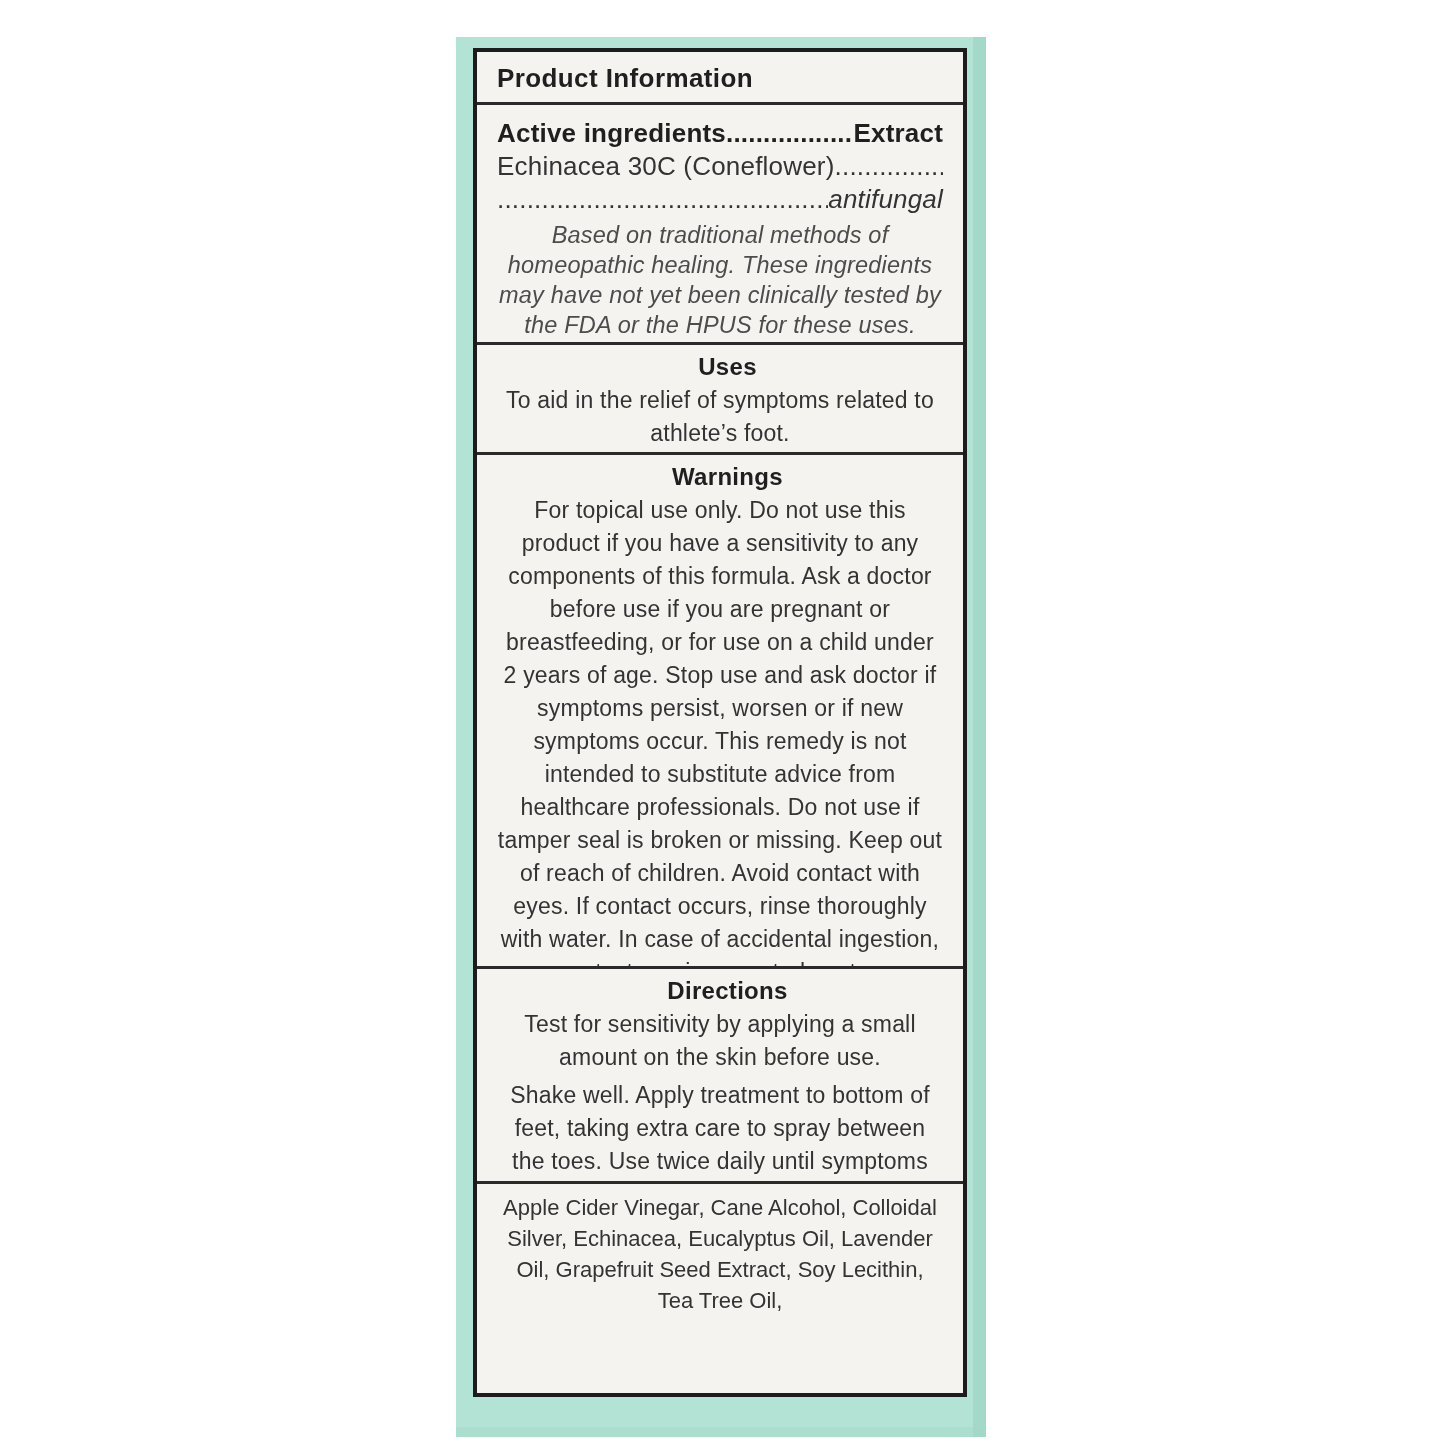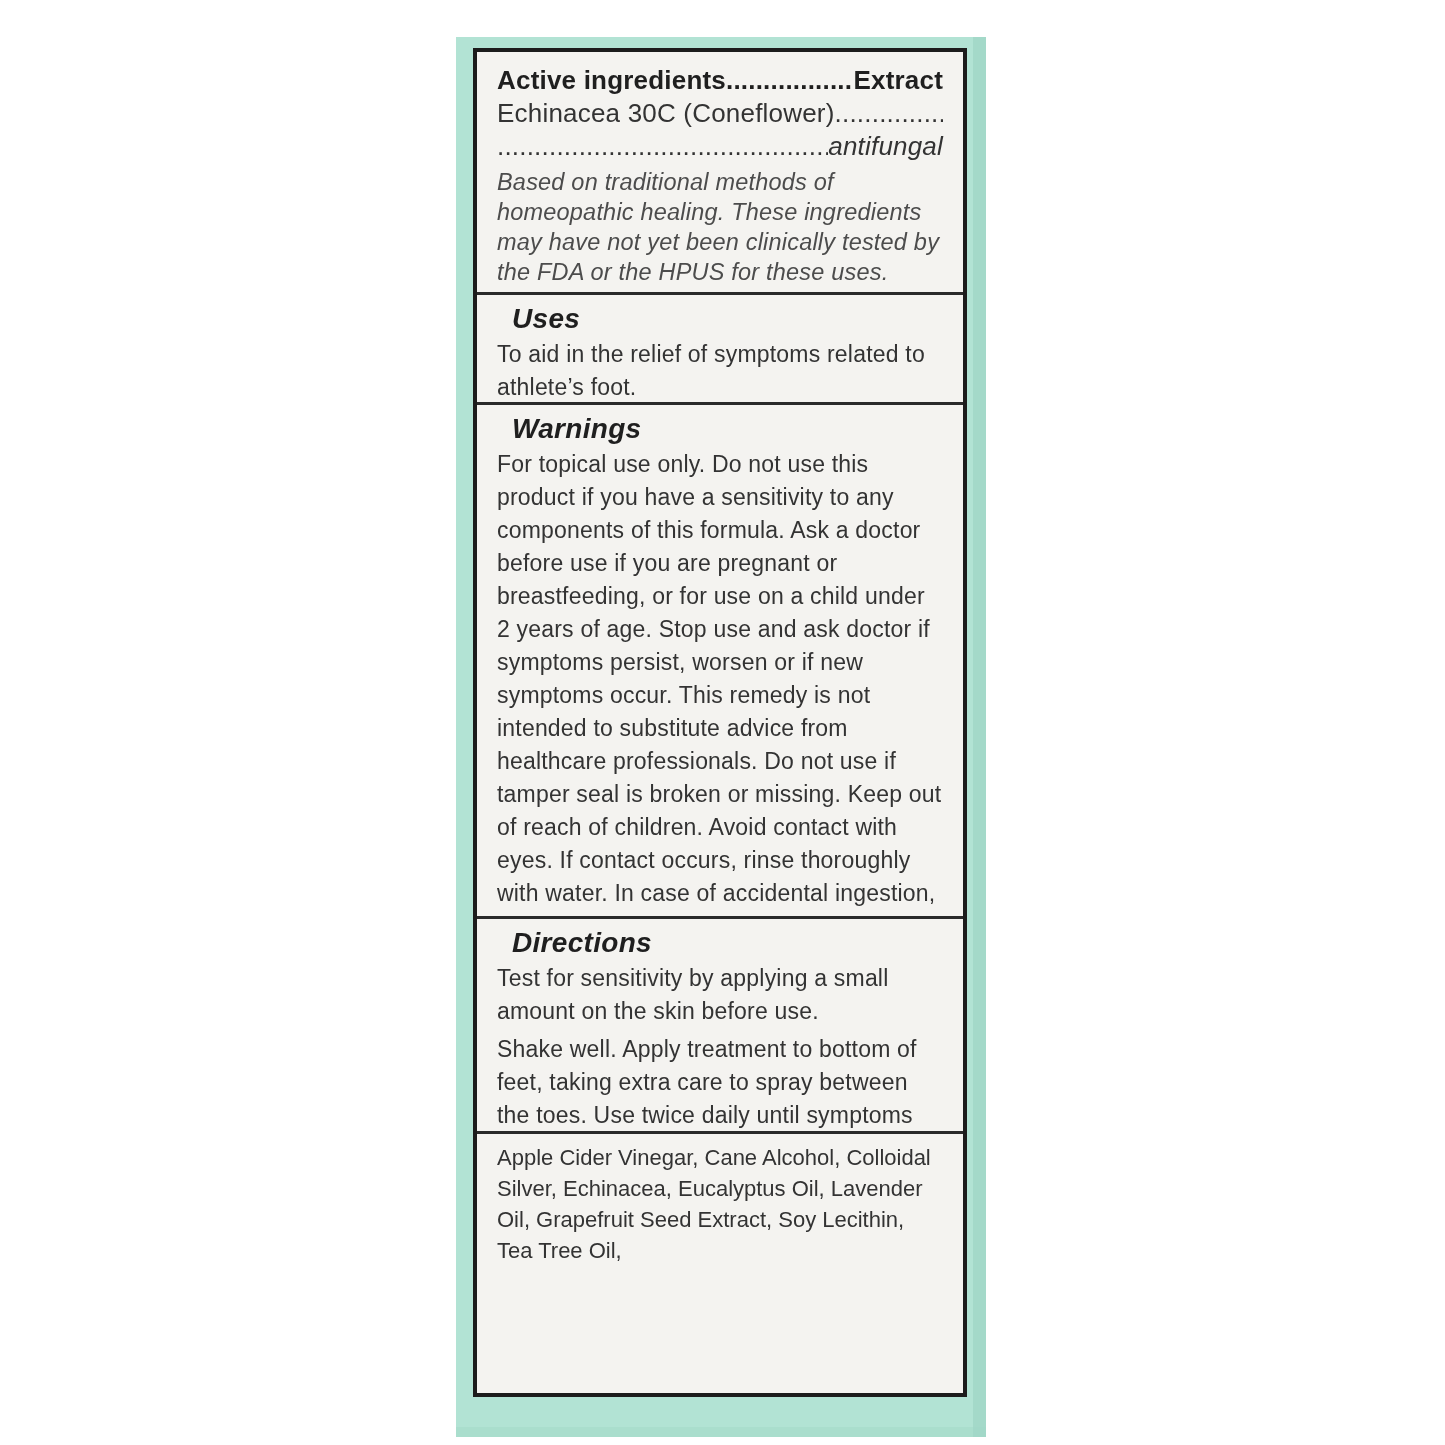--- a/index.html
+++ b/index.html
@@ -32,30 +32,29 @@
   }
   .label{
     position:absolute;left:17px;top:11px;width:494px;height:1349px;
     box-sizing:border-box;background:var(--paper);
     border:4px solid var(--border-ink);
     display:flex;flex-direction:column;z-index:2;
   }
   .sec{
     box-sizing:border-box;padding:8px 20px 0 20px;overflow:hidden;
   }
-  .sec + .sec{border-top:3px solid var(--divider-ink);}
+  .sec + .sec{border-top:3px solid var(--divider-ink);text-align:center;}
   .sec-header{height:50px;display:flex;align-items:center;padding-top:2px;}
   h1{
     margin:0;font-size:26px;font-weight:700;color:var(--ink-bold);
     letter-spacing:.4px;
   }
   h2{
-    margin:0 0 3px 15px;font-size:28px;font-weight:700;color:var(--ink-bold);
+    margin:0 0 3px 15px;font-size:24px;font-weight:700;color:var(--ink-bold);
     letter-spacing:.3px;
-    font-style:italic;
   }
   .sec-active{height:240px;padding-top:12px;}
   .sec-uses{height:110px;}
   .sec-warnings{height:514px;}
   .sec-directions{height:215px;}
   .sec-inactive{flex:1;}
   p{margin:0;font-size:23px;line-height:33px;letter-spacing:.2px;}
   .leader-row{
     display:flex;align-items:baseline;font-size:26px;line-height:33px;
     letter-spacing:.2px;white-space:nowrap;
@@ -70,20 +69,23 @@
   .storage{font-weight:700;color:var(--ink-bold);}
   .sec-directions p + p{margin-top:5px;}
   .sec-inactive p{font-size:22px;line-height:31px;letter-spacing:0;}
 </style>
 </head>
 <body>
 
 <div class="product-box">
   <div class="label">
 
+    <section class="sec sec-header">
+      <h1>Product Information</h1>
+    </section>
 
     <section class="sec sec-active">
       <div class="leader-row bold">
         <span>Active ingredients</span>
         <span class="dots">................................................................</span>
         <span>Extract</span>
       </div>
       <div class="leader-row">
         <span>Echinacea 30C (Coneflower)</span>
         <span class="dots">................................................................................</span>

